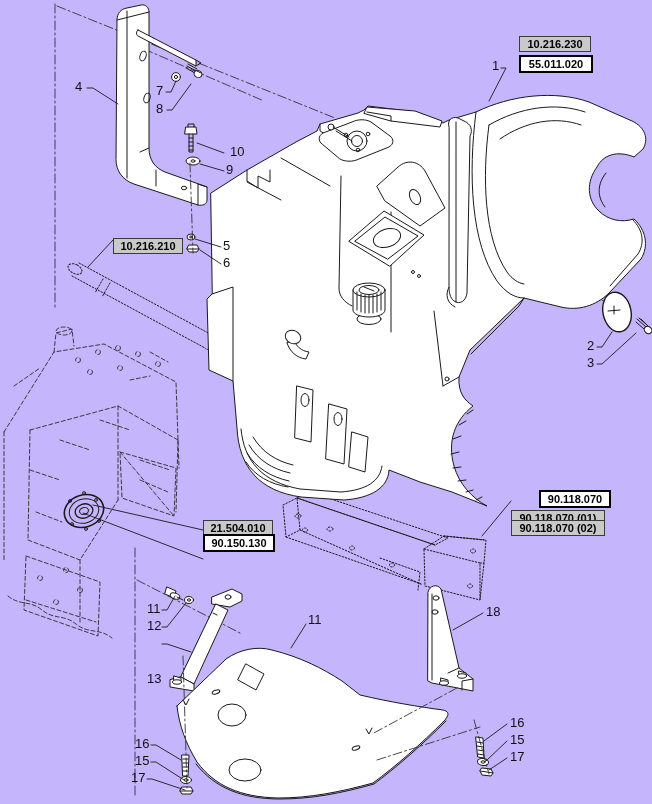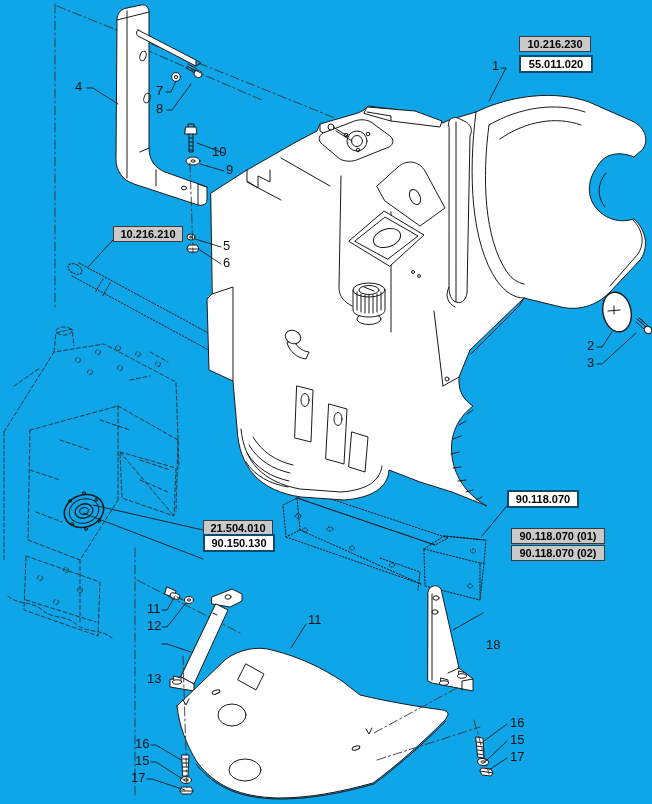--- a/index.html
+++ b/index.html
@@ -1,22 +1,22 @@
 <!DOCTYPE html>
 <html><head>
 <meta charset="utf-8">
 <style>
   html,body{margin:0;padding:0;background:#fff;}
-  .stage{position:relative;width:652px;height:804px;background:#0ea5e9;overflow:hidden;
+  .stage{position:relative;width:652px;height:804px;background:#c4b5fd;overflow:hidden;
          font-family:"Liberation Sans",sans-serif;}
   svg{position:absolute;left:0;top:0;}
   .refbox{position:absolute;font-size:11px;font-weight:bold;color:#000;
           line-height:14px;text-align:center;white-space:nowrap;padding:0 3px;}
   .refbox.gray{background:#c9c9c9;border:1px solid #3a3a3a;}
-  .refbox.boldbox{background:#ffffff;border:2px solid #0c4a6e;}
+  .refbox.boldbox{background:#ffffff;border:2px solid #000000;}
   .co{position:absolute;font-size:13px;color:#111;line-height:14px;}
 </style>
 </head>
 <body>
 
 <div class="stage">
 
 <svg width="652" height="804" viewBox="0 0 652 804">
   <g fill="none" stroke="#1a1a1a" stroke-width="1" stroke-linecap="round" stroke-linejoin="round">
 
@@ -322,42 +322,42 @@
       <path d="M113,240 L88,267"></path>
       <path d="M203,530 L93,505"></path>
       <path d="M203,559 L83,513"></path>
       <path d="M511,501 L482,536"></path>
     </g>
   </g>
 </svg>
 
 <div class="refbox gray" style="left:519px;top:36px;min-width:64px;">10.216.230</div>
 <div class="refbox boldbox" style="left:519px;top:55px;min-width:64px;">55.011.020</div>
-<div class="refbox gray" style="left:113px;top:226px;min-width:62px;">10.216.210</div>
+<div class="refbox gray" style="left:113px;top:238px;min-width:62px;">10.216.210</div>
 <div class="refbox gray" style="left:203px;top:520px;min-width:62px;">21.504.010</div>
 <div class="refbox boldbox" style="left:203px;top:518px;min-width:62px;margin-top:16px;">90.150.130</div>
-<div class="refbox boldbox" style="left:507px;top:490px;min-width:62px;">90.118.070</div>
-<div class="refbox gray" style="left:511px;top:528px;min-width:86px;">90.118.070 (01)</div>
-<div class="refbox gray" style="left:511px;top:545px;min-width:86px;">90.118.070 (02)</div>
+<div class="refbox boldbox" style="left:539px;top:490px;min-width:62px;">90.118.070</div>
+<div class="refbox gray" style="left:511px;top:510px;min-width:86px;">90.118.070 (01)</div>
+<div class="refbox gray" style="left:511px;top:520px;min-width:86px;">90.118.070 (02)</div>
 
 <div class="co" style="left:492px;top:59px;">1</div>
 <div class="co" style="left:75px;top:80px;">4</div>
 <div class="co" style="left:156px;top:84px;">7</div>
 <div class="co" style="left:156px;top:102px;">8</div>
-<div class="co" style="left:212px;top:145px;">10</div>
+<div class="co" style="left:230px;top:145px;">10</div>
 <div class="co" style="left:226px;top:163px;">9</div>
 <div class="co" style="left:223px;top:239px;">5</div>
 <div class="co" style="left:223px;top:256px;">6</div>
 <div class="co" style="left:587px;top:339px;">2</div>
 <div class="co" style="left:587px;top:356px;">3</div>
 <div class="co" style="left:147px;top:602px;">11</div>
 <div class="co" style="left:147px;top:619px;">12</div>
 <div class="co" style="left:147px;top:636px;margin-top:36px;">13</div>
 <div class="co" style="left:308px;top:613px;">11</div>
-<div class="co" style="left:486px;top:638px;">18</div>
+<div class="co" style="left:486px;top:605px;">18</div>
 <div class="co" style="left:135px;top:737px;">16</div>
 <div class="co" style="left:135px;top:754px;">15</div>
 <div class="co" style="left:131px;top:771px;">17</div>
 <div class="co" style="left:510px;top:716px;">16</div>
 <div class="co" style="left:510px;top:733px;">15</div>
 <div class="co" style="left:510px;top:750px;">17</div>
 
 </div>
 
 </body></html>

